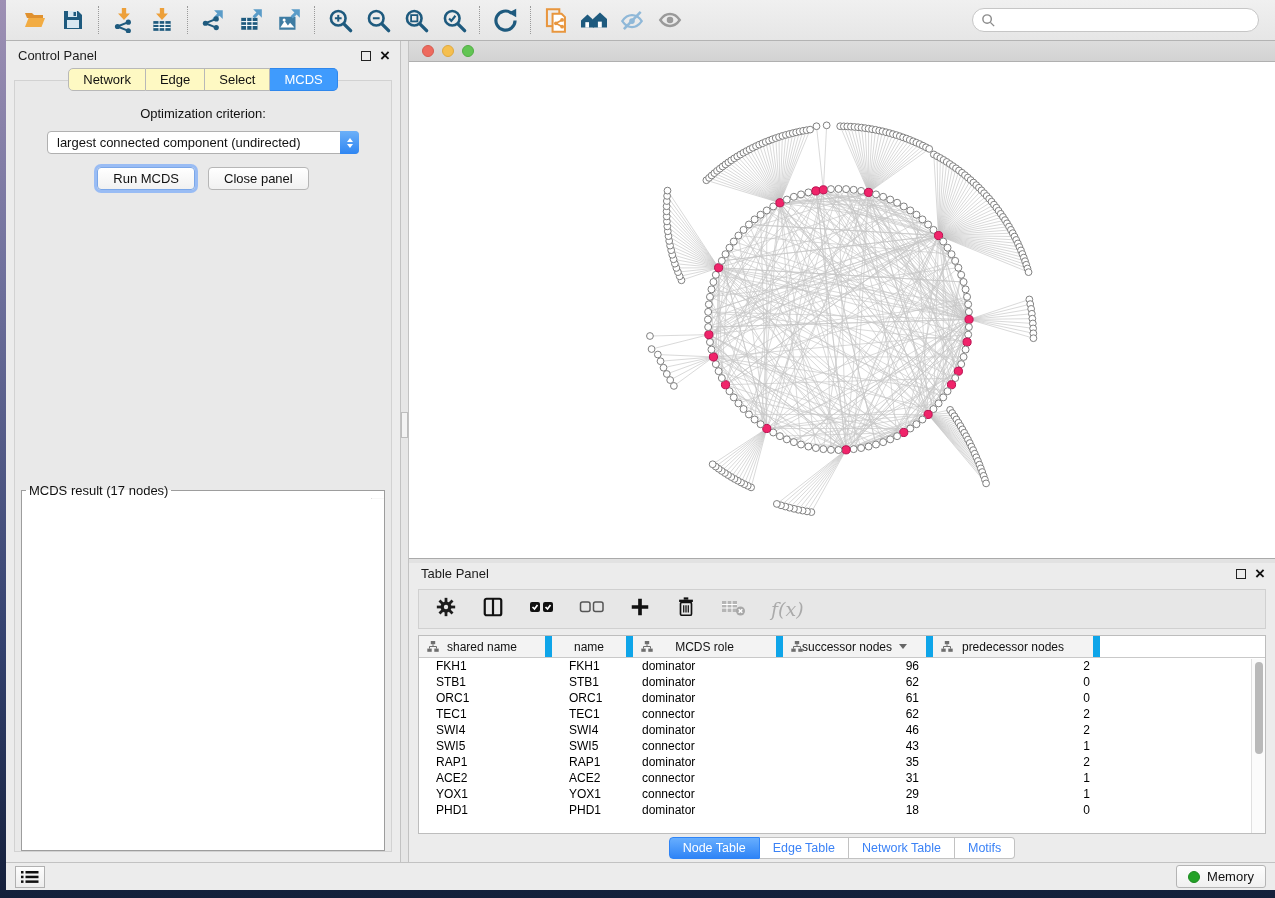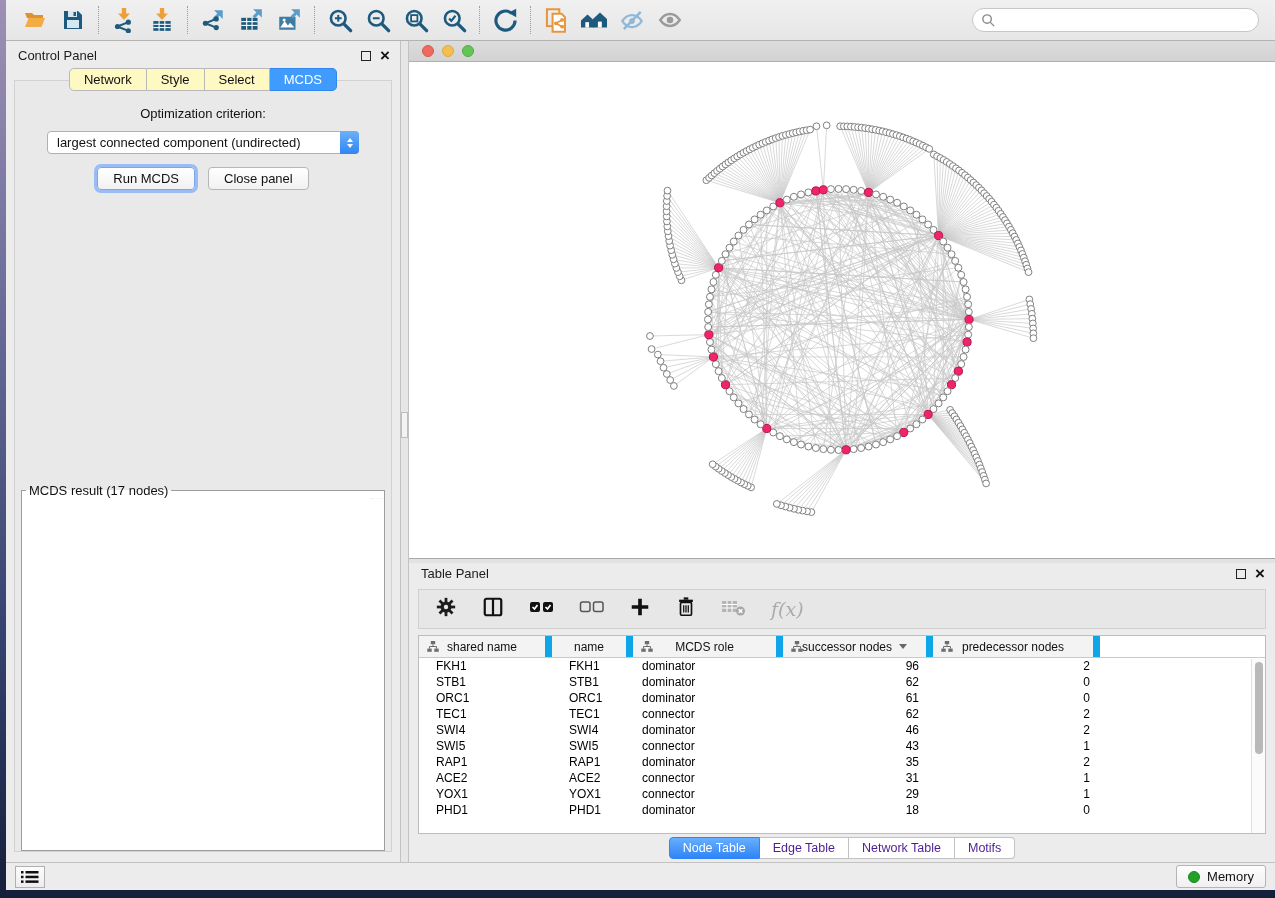--- a/index.html
+++ b/index.html
@@ -84,21 +84,21 @@
     border-right:7px solid #0ea5e9;background:#f3f3f3;}
   .th .ticon{position:absolute;left:8px;top:5px;}
   .th .sort{width:0;height:0;border:4px solid transparent;border-top:5px solid #666;margin-left:7px;margin-top:4px;}
   .th-filler{flex:1;background:#fff;}
   #table-body{flex:1;overflow:hidden;}
   .tr{display:flex;height:16px;align-items:center;}
   .td{font-size:12px;color:#000;white-space:nowrap;overflow:hidden;}
   #table-vscroll{position:absolute;top:23px;right:0;bottom:0;width:14px;background:#fbfbfb;border-left:1px solid #e0e0e0;}
   #table-vscroll .thumb{position:absolute;top:3px;left:2.5px;width:8px;height:92px;background:#b9b9b9;border-radius:5px;}
   #bottom-tabs{height:28px;display:flex;justify-content:center;align-items:center;flex:0 0 auto;}
-  .btab{font-size:12.5px;padding:3px 13px;background:#fff;border:1px solid #c2c2c2;border-left:none;color:#4c1d95;}
+  .btab{font-size:12.5px;padding:3px 13px;background:#fff;border:1px solid #c2c2c2;border-left:none;color:#3b82f6;}
   .btab:first-child{border-left:1px solid #c2c2c2;border-radius:4px 0 0 4px;}
   .btab:last-child{border-radius:0 4px 4px 0;}
   .btab.active{background:linear-gradient(#67aefe,#2f84f6);border-color:#2f84f6;color:#fff;}
 
   
   #statusbar{height:28px;background:#ececec;border-top:1px solid #c2c2c2;display:flex;align-items:center;
     padding:0 9px;flex:0 0 auto;}
   #status-left-btn{width:30px;height:22px;background:linear-gradient(#fdfdfd,#ededed);border:1px solid #b0b0b0;
     display:flex;align-items:center;justify-content:center;}
   #memory-btn{margin-left:auto;height:23px;background:linear-gradient(#fdfdfd,#f0f0f0);border:1px solid #b4b4b4;
@@ -275,21 +275,21 @@
     <div id="control-panel">
       <div class="panel-titlebar">
         <span>Control Panel</span>
         <span class="win-btns">
           <span class="float-btn"></span>
           <span class="close-btn">×</span>
         </span>
       </div>
       <div id="ctl-tabs">
           <div class="ctab">Network</div>
-          <div class="ctab">Style</div>
+          <div class="ctab">Edge</div>
           <div class="ctab">Select</div>
           <div class="ctab active">MCDS</div>
         </div>
       <div id="ctl-content">
         <div id="opt-label">Optimization criterion:</div>
         <div id="opt-select">
           <span class="val">largest connected component (undirected)</span>
           <span class="stepper">
               <span class="tri-up"></span>
               <span class="tri-dn"></span>

